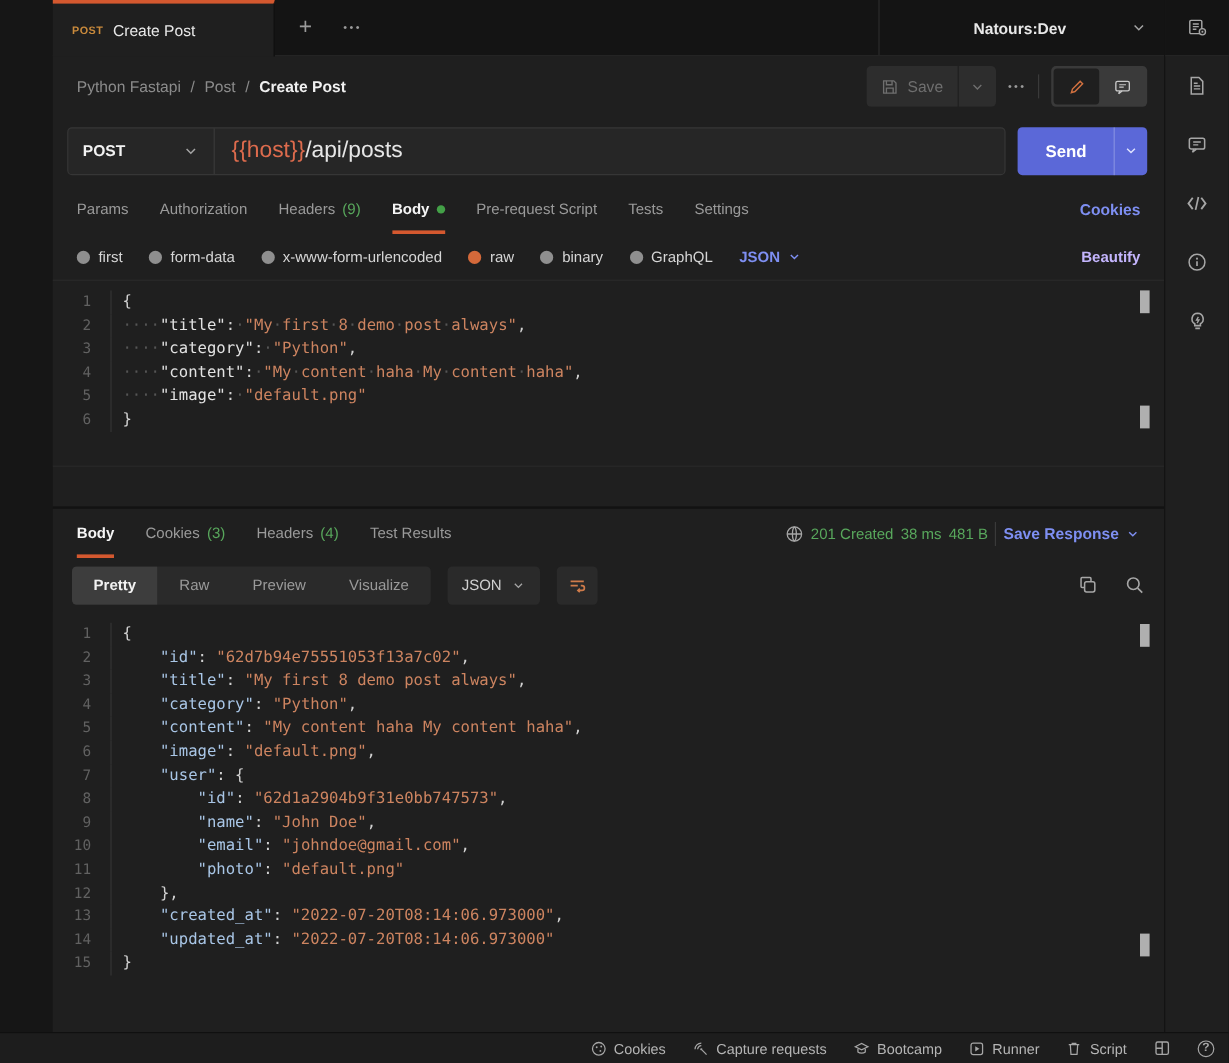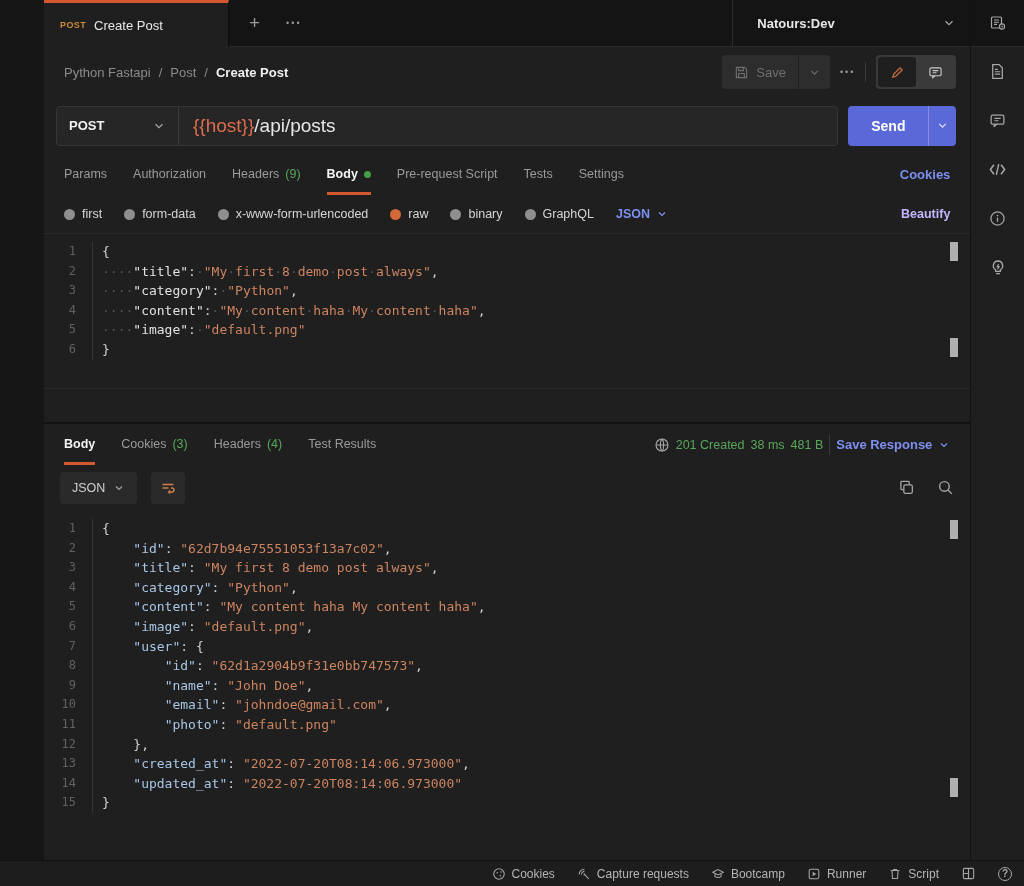--- a/index.html
+++ b/index.html
@@ -12,21 +12,21 @@
 
   
   .tabstrip { height:47px; background:#141414; display:flex; align-items:stretch; flex:none; border-bottom:1px solid #2a2a2a; }
   .reqtab { width:185px; background:#1f1f1f; border-top:3px solid #d4582f; border-right:1px solid #0e0e0e;
     display:flex; align-items:center; gap:8px; padding:0 16px; margin-bottom:-1px; }
   .reqtab .method { color:#c98a3c; font-size:9px; font-weight:bold; letter-spacing:.4px; }
   .reqtab .title { color:#e8e8e8; font-size:13px; }
   .striptools { display:flex; align-items:center; gap:26px; padding:0 20px; }
   .plus { color:#9a9a9a; font-size:19px; font-weight:300; cursor:pointer; }
   .dots { color:#9a9a9a; font-size:9px; letter-spacing:2px; cursor:pointer; }
-  .envarea { margin-left:auto; width:238px; border-left:1px solid #2c2c2c; display:flex; align-items:center; padding:0 14px 0 24px; }
+  .envarea { margin-left:auto; width:238px; border-left:1px solid #2c2c2c; display:flex; align-items:center; padding:0 14px 0 24px;text-align:center; }
   .envname { color:#e8e8e8; font-size:13px; font-weight:bold; flex:1; }
 
   
   .reqheader { height:50px; display:flex; align-items:center; padding:0 14px 0 20px; flex:none; }
   .crumb { font-size:13px; color:#8b8b8b; display:flex; gap:8px; align-items:center; }
   .crumb .last { color:#f0f0f0; font-weight:bold; }
   .hdr-right { margin-left:auto; display:flex; align-items:center; gap:10px; }
   .savebtn { display:flex; align-items:center; height:34px; border-radius:4px; overflow:hidden; }
   .savebtn .mainpart { display:flex; align-items:center; gap:7px; background:#2d2d2d; color:#6f6f6f; font-size:13px; padding:12px 12px; height:100%; }
   .savebtn .chev { background:#2d2d2d; height:100%; display:flex; align-items:center; padding:0 9px; margin-left:1px; color:#6f6f6f; }
@@ -309,20 +309,34 @@
         <div class="saveresp">
           <span>Save Response</span>
           <svg width="12" height="12" viewBox="0 0 16 16">
               <path d="M4 6l4 4 4-4" fill="none" stroke="currentColor" stroke-width="1.6"></path>
             </svg>
         </div>
       </div>
     </div>
 
     <div class="resptoolbar">
+      <div class="segctl">
+        <div class="seg active">
+            <span>Pretty</span>
+          </div>
+        <div class="seg">
+            <span>Raw</span>
+          </div>
+        <div class="seg">
+            <span>Preview</span>
+          </div>
+        <div class="seg">
+            <span>Visualize</span>
+          </div>
+      </div>
       <div class="fmtsel">
         <span>JSON</span>
         <svg class="ico" width="12" height="12" viewBox="0 0 16 16">
             <path d="M4 6l4 4 4-4" fill="none" stroke="currentColor" stroke-width="1.5"></path>
           </svg>
       </div>
       <div class="wrapbtn">
         <svg width="16" height="16" viewBox="0 0 16 16">
             <path d="M2.5 4.5h11M2.5 8h6" fill="none" stroke="currentColor" stroke-width="1.4"></path>
             <path d="M11 8h1a2 2 0 0 1 0 4H8.8" fill="none" stroke="currentColor" stroke-width="1.4"></path>

